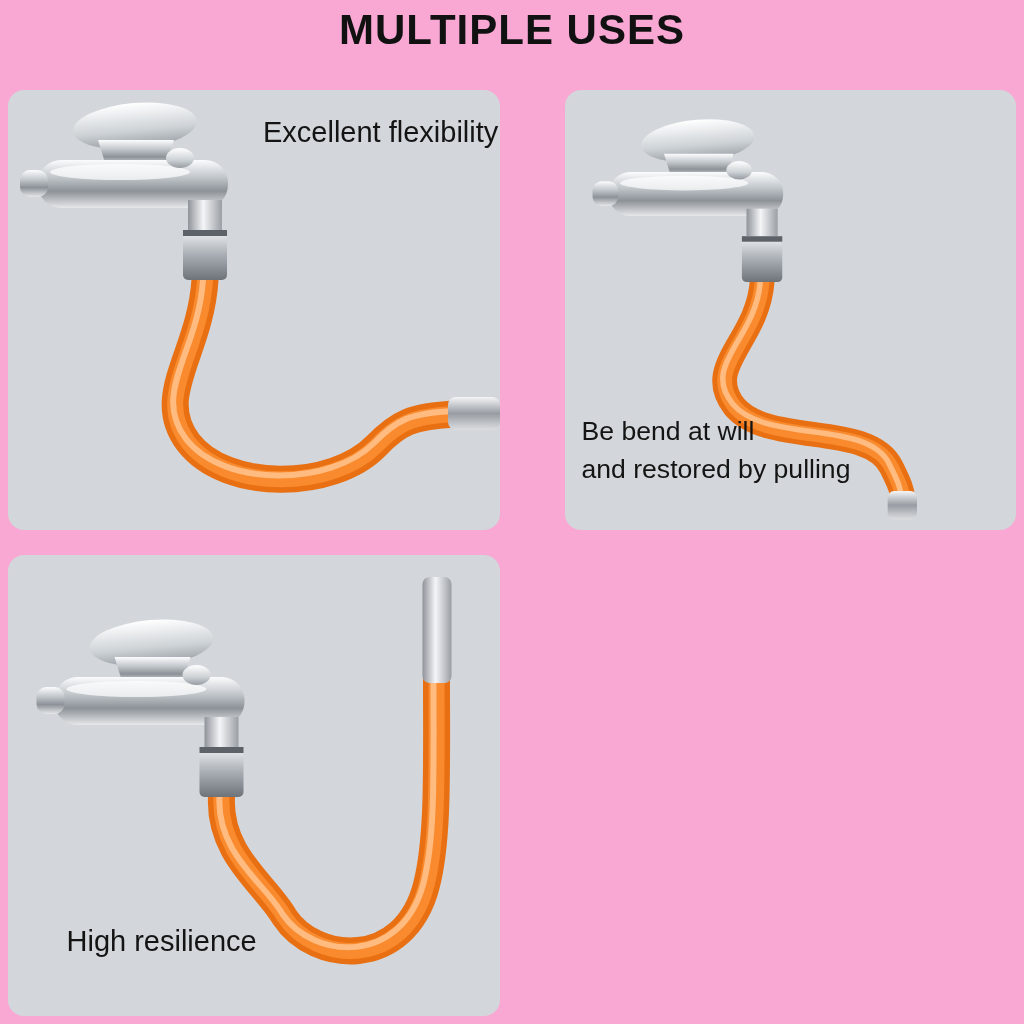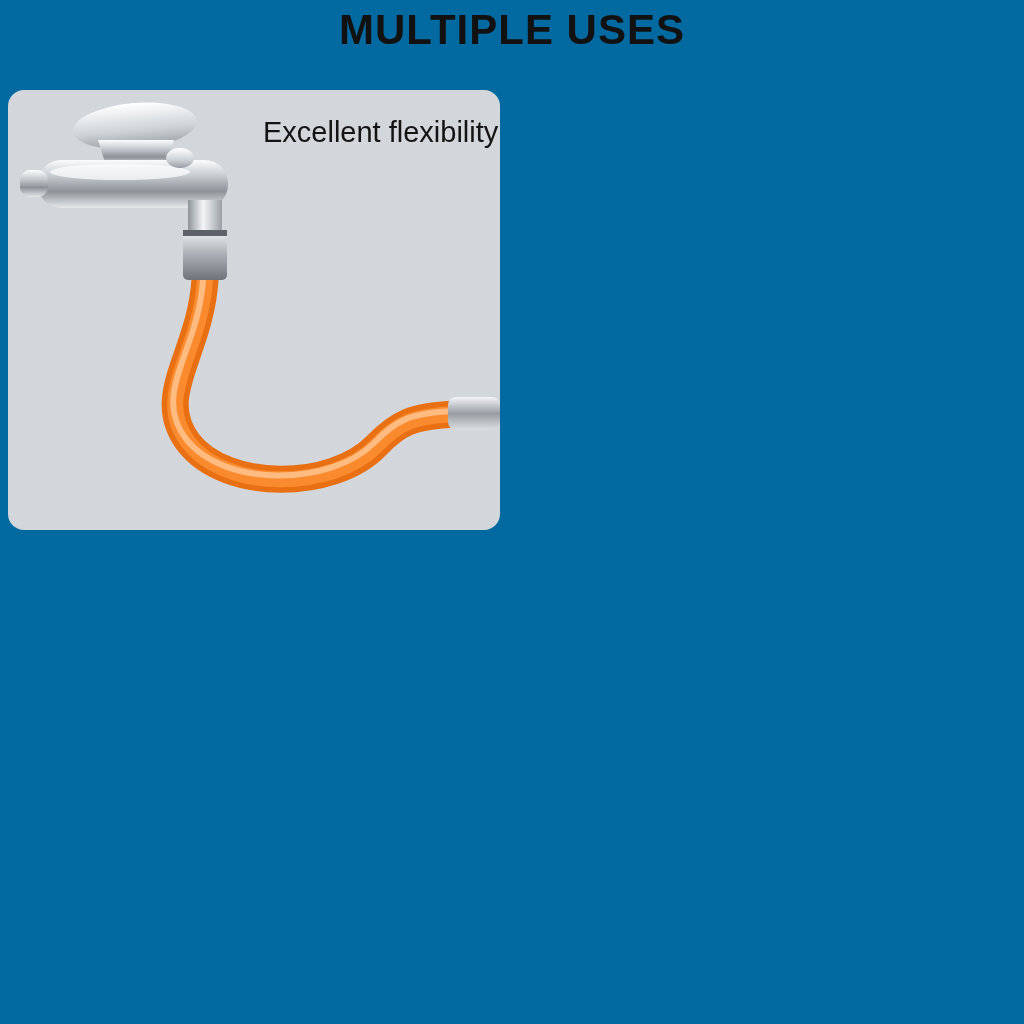--- a/index.html
+++ b/index.html
@@ -1,16 +1,16 @@
 <!DOCTYPE html>
 <html><head>
 <meta charset="utf-8">
 <style>
   html,body{margin:0;padding:0;background:#ffffff;}
-  .page{position:relative;width:1024px;height:1024px;background:#0369a1;overflow:hidden;
+  .page{position:relative;width:1024px;height:1024px;background:#f9a8d4;overflow:hidden;
         font-family:"Liberation Sans",sans-serif;}
   .title{position:absolute;top:6px;left:0;width:100%;text-align:center;margin:0;
          font-size:42px;font-weight:700;letter-spacing:1px;color:#111;}
   .grid{position:absolute;top:90px;left:8px;width:1008px;height:782px;
         display:grid;grid-template-columns:492px 451px;grid-template-rows:440px 461px;
         column-gap:65px;row-gap:25px;}
   .panel{background:#d3d6da;border-radius:16px;position:relative;overflow:hidden;}
   .panel svg{display:block;width:100%;height:100%;}
   .caption{font-size:29px;fill:#141414;font-family:"Liberation Sans",sans-serif;}
 </style>
@@ -72,16 +72,41 @@
           <path d="M197,190 C192,265 145,305 180,352 C218,402 325,400 368,356 C390,333 404,326 448,324" fill="none" stroke="#f98b2e" stroke-width="16" stroke-linecap="round"></path>
           <path d="M195,190 C190,263 143,303 178,349 C216,398 323,396 366,353 C388,330 402,323 446,321" fill="none" stroke="#ffc08a" stroke-width="6" stroke-linecap="round" opacity="0.9"></path>
         </g>
         <rect x="440" y="307" width="52" height="33" rx="8" fill="url(#chromeTipH)"></rect>
         <use href="#faucet-shape" x="12" y="8"></use>
         <text class="caption" x="255" y="52">Excellent flexibility</text>
       </svg>
     </div>
 
 
+    <div class="panel">
+      <svg viewBox="0 0 492 461">
+        <g>
+          <path d="M215,200 C210,265 150,292 185,336 C222,380 332,352 356,402 C366,422 368,428 368,434" fill="none" stroke="#e86f12" stroke-width="27" stroke-linecap="round"></path>
+          <path d="M215,200 C210,265 150,292 185,336 C222,380 332,352 356,402 C366,422 368,428 368,434" fill="none" stroke="#f98b2e" stroke-width="16" stroke-linecap="round"></path>
+          <path d="M213,200 C208,263 148,290 183,333 C220,377 330,349 354,399 C364,419 366,425 366,431" fill="none" stroke="#ffc08a" stroke-width="6" stroke-linecap="round" opacity="0.9"></path>
+        </g>
+        <rect x="352" y="428" width="32" height="31" rx="7" fill="url(#chromeTipH)"></rect>
+        <use href="#faucet-shape" x="30" y="18"></use>
+        <text class="caption" x="18" y="372">Be bend at will</text>
+        <text class="caption" x="18" y="414">and restored by pulling</text>
+      </svg>
+    </div>
 
+    <div class="panel">
+      <svg viewBox="0 0 451 461">
+        <g>
+          <path d="M193,242 C190,300 238,330 256,362 C286,408 376,416 398,330 C410,283 408,215 408,125" fill="none" stroke="#e86f12" stroke-width="27" stroke-linecap="round"></path>
+          <path d="M193,242 C190,300 238,330 256,362 C286,408 376,416 398,330 C410,283 408,215 408,125" fill="none" stroke="#f98b2e" stroke-width="16" stroke-linecap="round"></path>
+          <path d="M191,242 C188,298 236,328 254,359 C284,404 373,412 395,328 C407,281 405,214 405,125" fill="none" stroke="#ffc08a" stroke-width="6" stroke-linecap="round" opacity="0.9"></path>
+        </g>
+        <rect x="394" y="22" width="29" height="106" rx="7" fill="url(#chromeTipV)"></rect>
+        <use href="#faucet-shape" x="8" y="60"></use>
+        <text class="caption" x="38" y="396">High resilience</text>
+      </svg>
+    </div>
 
   </div>
 </div>
 
 </body></html>

